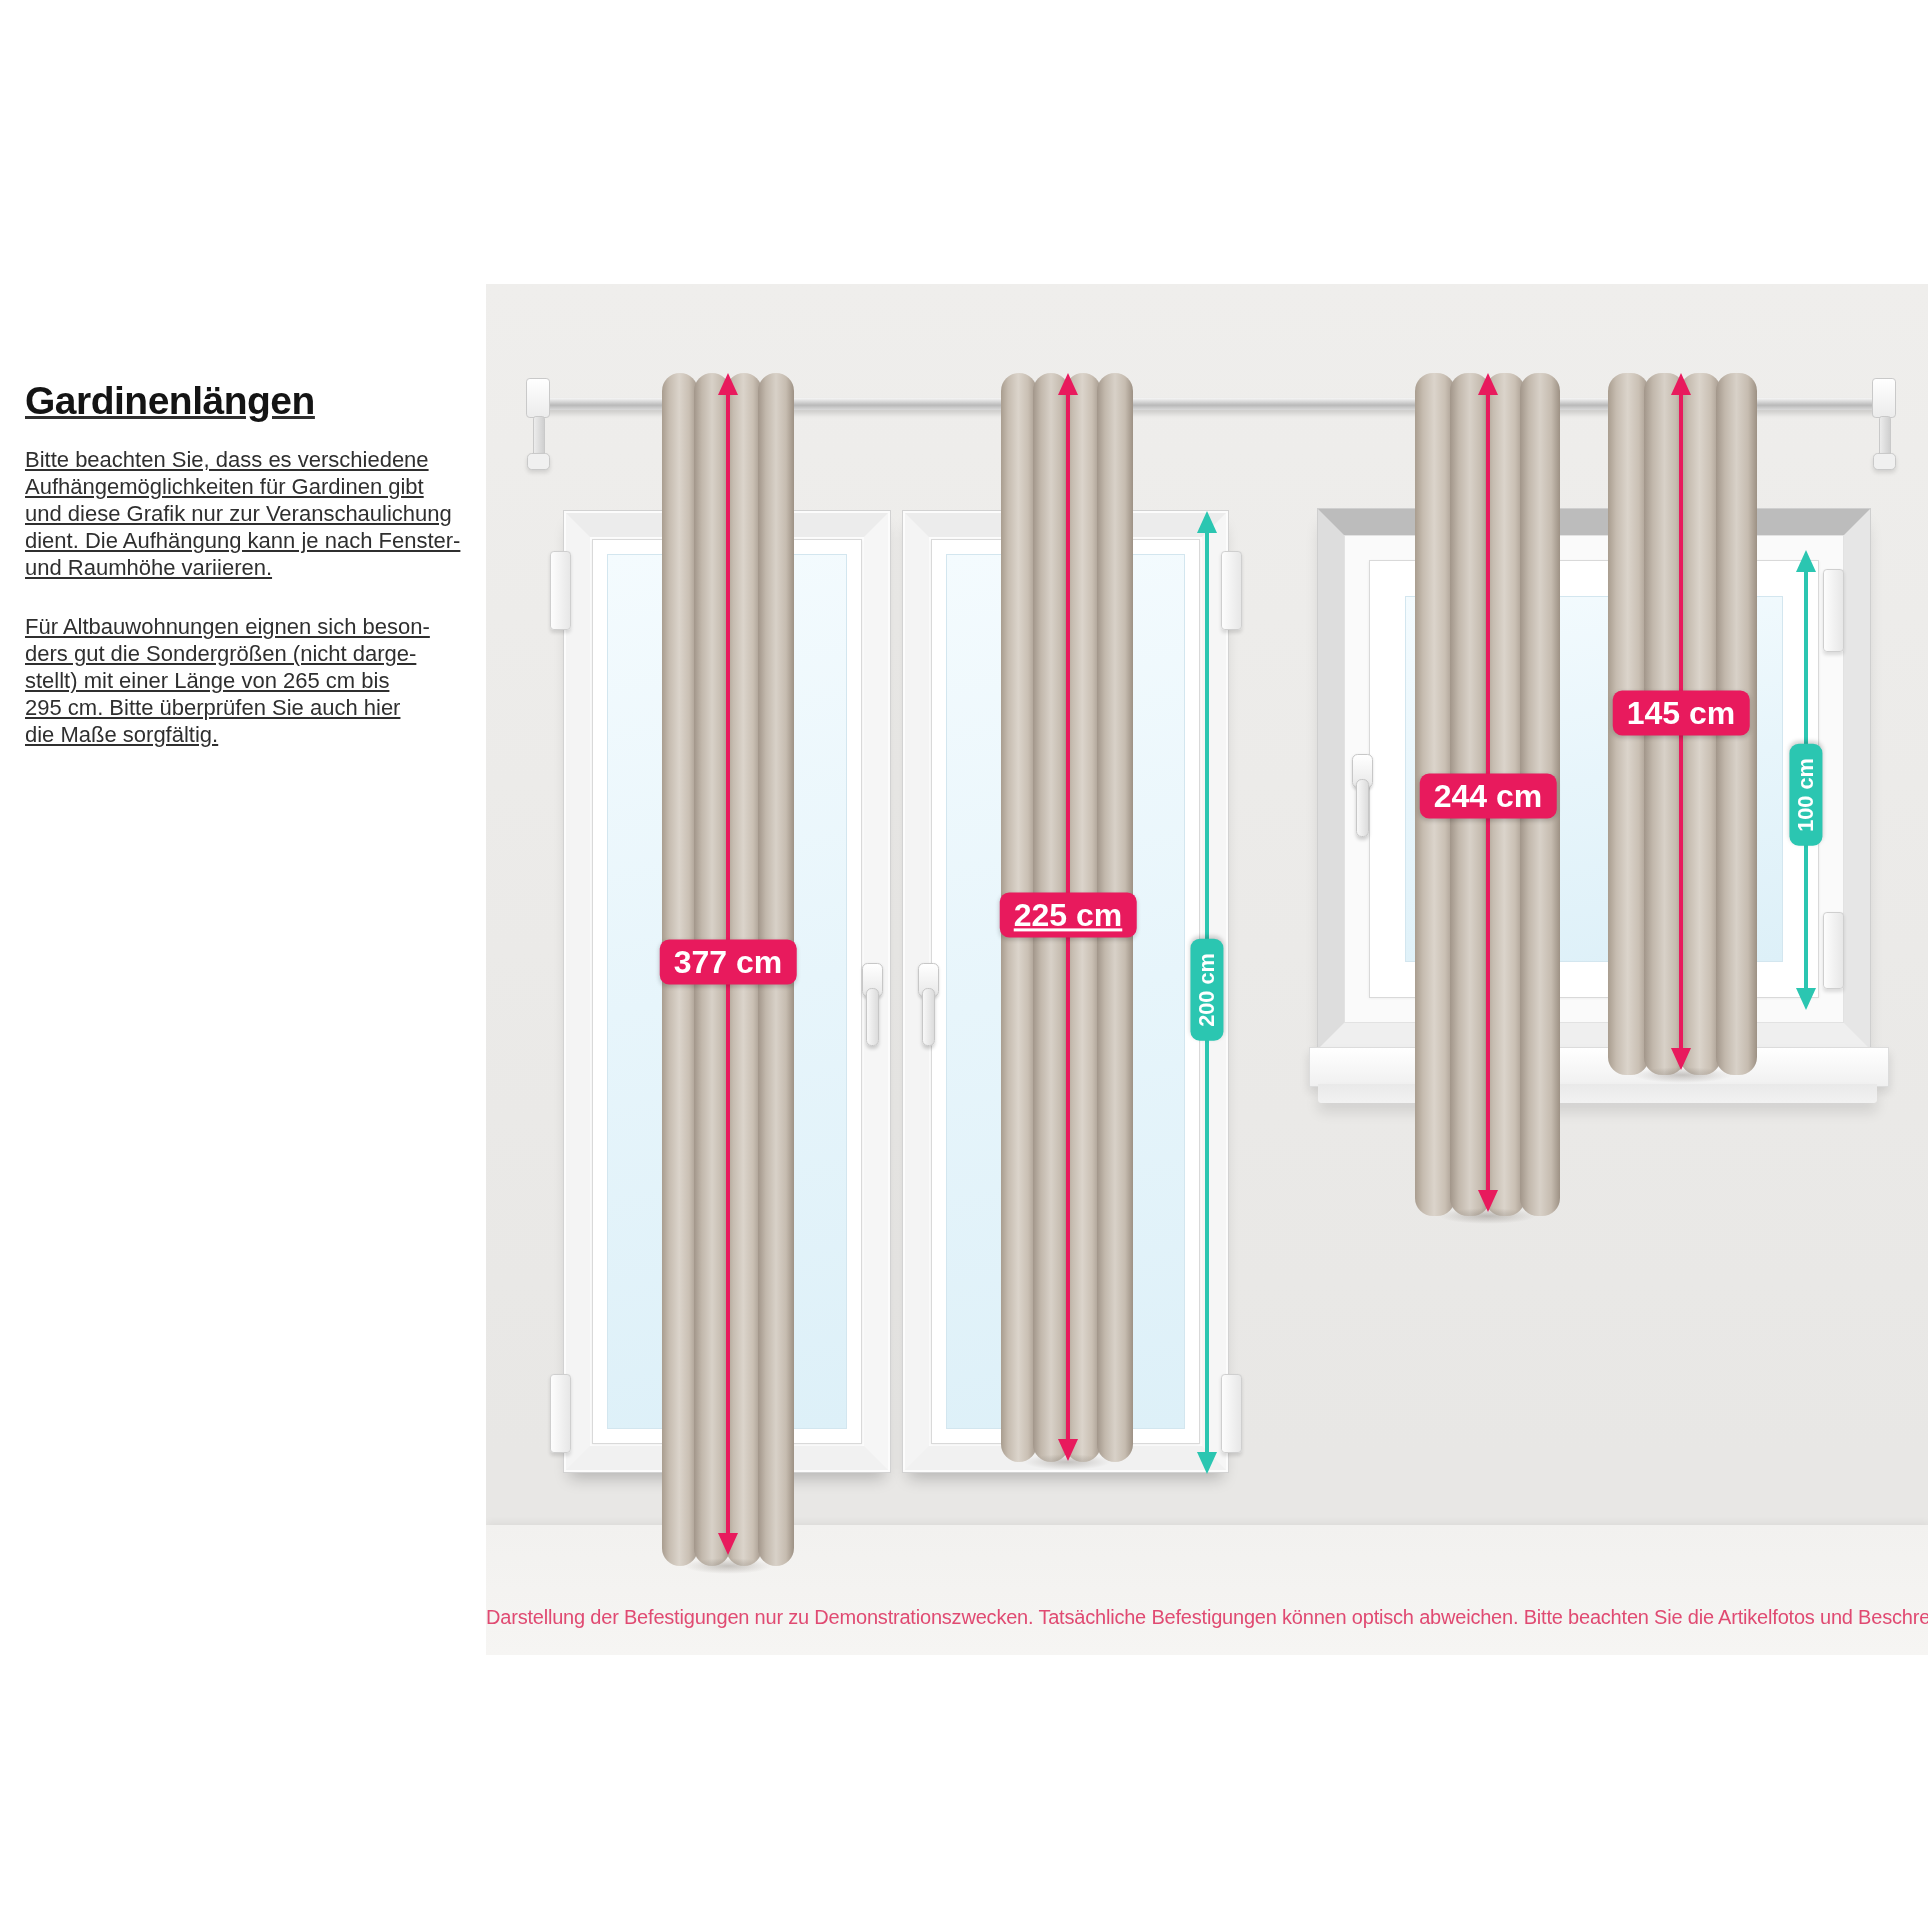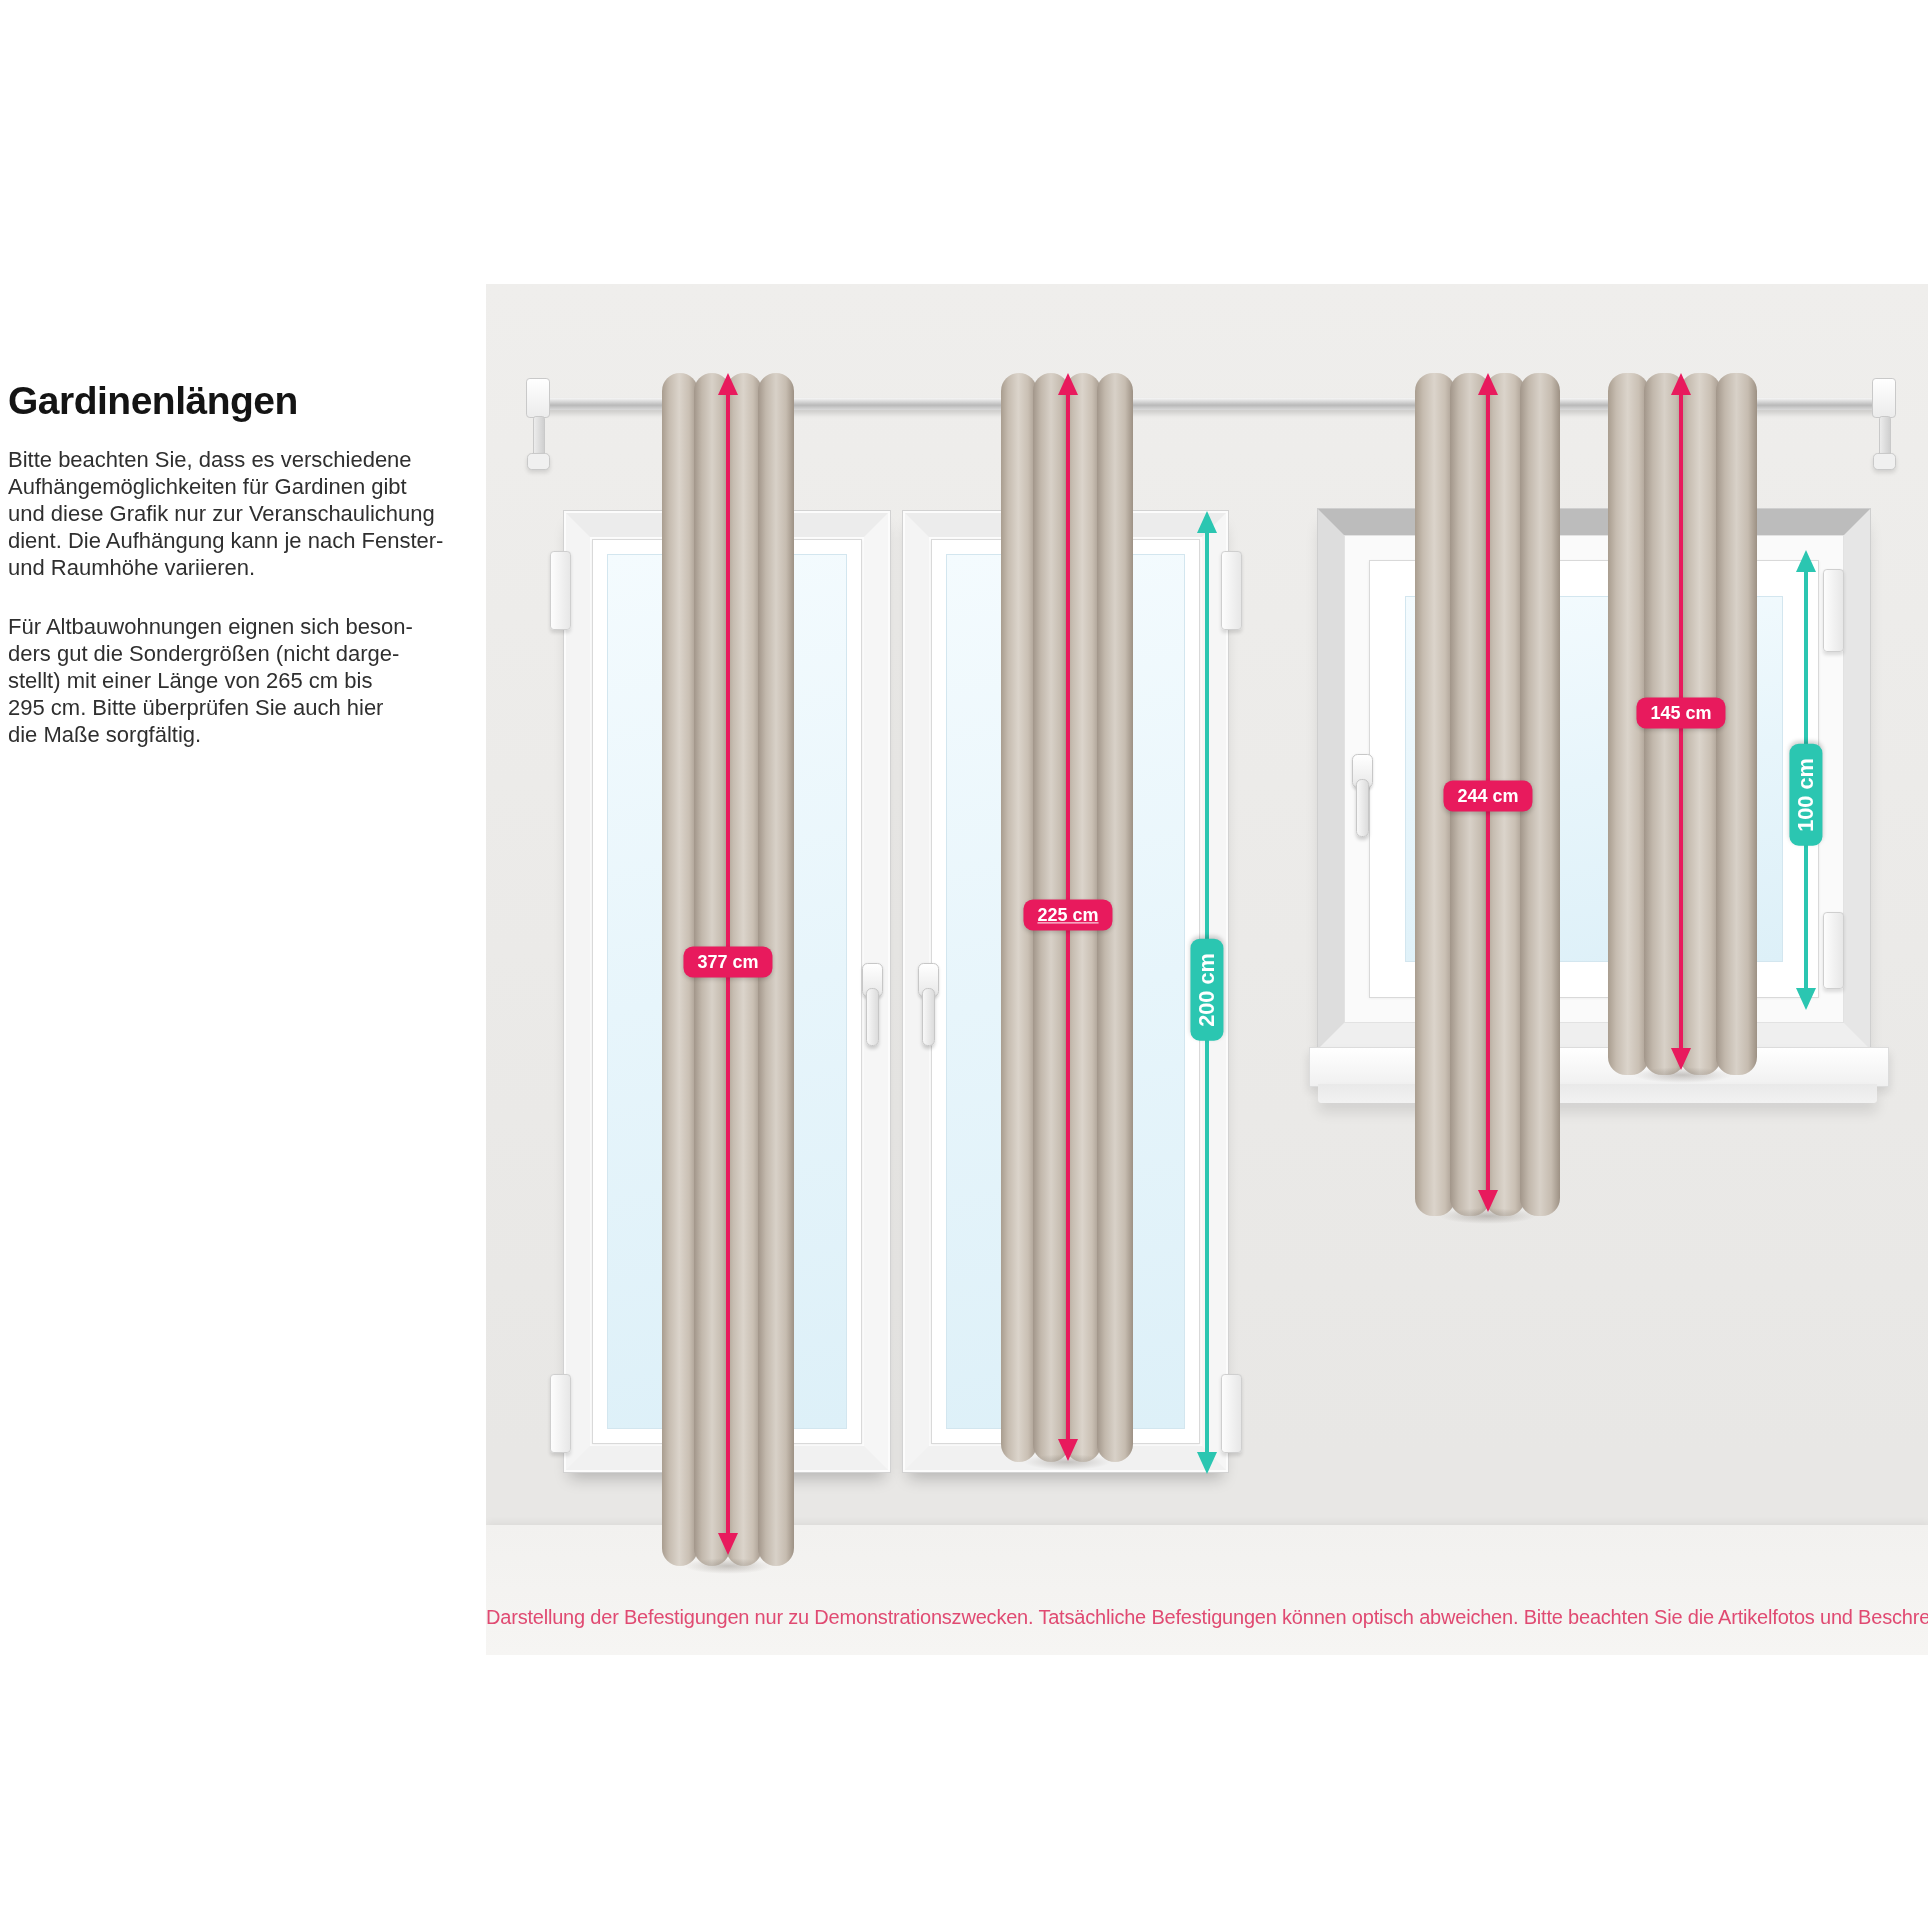--- a/index.html
+++ b/index.html
@@ -1,20 +1,20 @@
 <!DOCTYPE html>
 <html style="font-size:15px"><head>
 <meta charset="utf-8">
 <style>
   html,body{margin:0;padding:0;background:#ffffff;}
   .canvas{position:relative;width:1928px;height:1928px;background:#ffffff;overflow:hidden;
           font-family:"Liberation Sans", sans-serif;}
 
   
-  .info-col{position:absolute;left:8px;top:380px;width:476px;color:#2f2f2f;}
+  .info-col{position:absolute;left:25px;top:380px;width:476px;color:#2f2f2f;text-decoration:underline;}
   .info-col h1{margin:0 0 24.5px 0;font-size:39px;line-height:41px;font-weight:bold;color:#141414;letter-spacing:-0.5px;}
   .info-col p{margin:0 0 32px 0;font-size:22px;line-height:27px;white-space:pre-line;}
 
   
   .scene{position:absolute;left:486px;top:284px;width:1443px;height:1371px;
          background:linear-gradient(180deg,#efeeec 0%,#e8e7e5 85%);overflow:hidden;}
   .floor{position:absolute;left:0;right:0;top:1241px;bottom:0;z-index:1;
          background:linear-gradient(180deg,#f2f1ef 0%,#f6f5f3 100%);
          box-shadow:0 -2.8px 7.5px rgba(0,0,0,.05);}
 
@@ -68,21 +68,21 @@
                   background:radial-gradient(50% 50% at 50% 50%, rgba(80,70,60,.28), rgba(80,70,60,0) 72%);}
 
   
   .arrow{position:absolute;width:3.8px;z-index:6;}
   .arrow.pink{background:#e81a5d;color:#e81a5d;}
   .arrow.teal{background:#2bc6b1;color:#2bc6b1;}
   .ah{position:absolute;left:1.9px;width:0;height:0;border-left:10.4px solid transparent;border-right:10.4px solid transparent;}
   .ah.up{top:-4.7px;transform:translateX(-50%);border-bottom:22.6px solid;}
   .ah.down{bottom:-4.7px;transform:translateX(-50%);border-top:22.6px solid;}
   .mlabel{position:absolute;z-index:7;transform:translate(-50%,-50%);background:#e81a5d;color:#ffffff;
-          font-size:18px;font-weight:bold;line-height:1;padding:6.6px 14px;border-radius:9.4px;white-space:nowrap;
+          font-size:32px;font-weight:bold;line-height:1;padding:6.6px 14px;border-radius:9.4px;white-space:nowrap;
           box-shadow:0 1.9px 4.7px rgba(0,0,0,.18);}
   .mlabel.teal{background:#2bc6b1;writing-mode:vertical-rl;transform:translate(-50%,-50%) rotate(180deg);
                font-size:21.7px;padding:14px 5.6px;border-radius:9.4px;}
 
   .disclaimer{position:absolute;left:0;right:0;top:1322px;z-index:8;text-align:center;
               font-size:20px;letter-spacing:-0.2px;color:#e04a72;white-space:nowrap;}
 </style>
 </head>
 <body>
 

